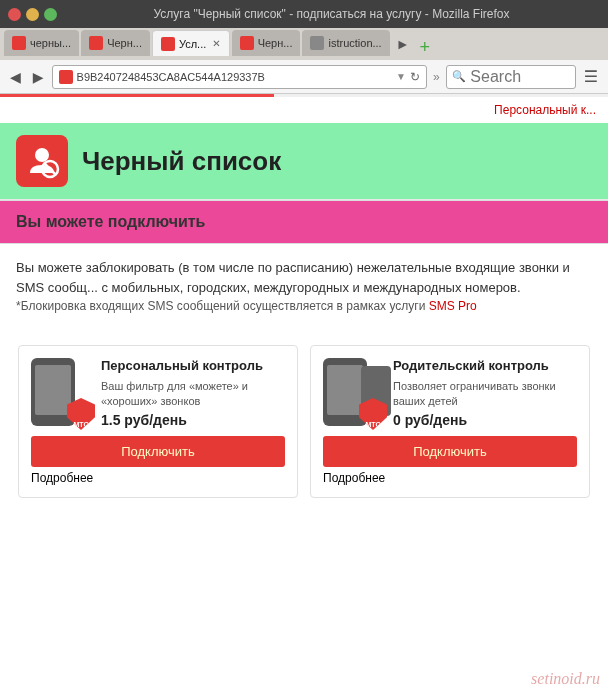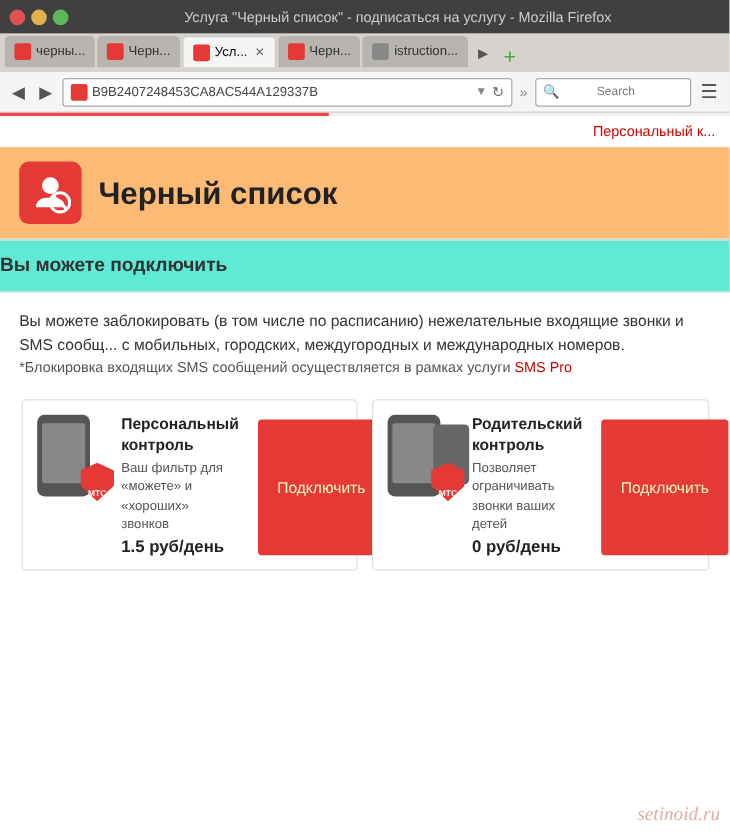--- a/index.html
+++ b/index.html
@@ -81,21 +81,21 @@
       border-radius: 3px;
       padding: 0 6px;
       font-size: 12px;
       background: white;
       display: flex;
       align-items: center;
       gap: 4px;
       width: 130px;
     }
     .search-icon { color: #888; font-size: 11px; }
-    .search-input { border: none; outline: none; font-size: 10px; color: #555; width: 100%; background: transparent; margin-left: 27px; }
+    .search-input { border: none; outline: none; font-size: 16px; color: #555; width: 100%; background: transparent; }
     .nav-more { font-size: 16px; color: #555; cursor: pointer; padding: 2px 4px; }
     .nav-arrows { font-size: 12px; color: #888; padding: 2px; }
 
     
     .progress-bar { height: 3px; background: #e44; width: 45%; }
 
     
     .page-content {
       background: white;
       height: calc(696px - 28px - 32px - 34px - 3px);
@@ -111,41 +111,41 @@
       background: white;
     }
     .personal-link a { color: #c00; text-decoration: none; }
 
     
     .page-header {
       display: flex;
       align-items: center;
       padding: 12px 16px;
       gap: 14px;
-      background: #fdba74;
+      background: #86efac;
       border-bottom: 1px solid #e8e8e8;
     }
     .header-icon {
       width: 52px;
       height: 52px;
       background: #e53935;
       border-radius: 8px;
       display: flex;
       align-items: center;
       justify-content: center;
     }
     .header-icon svg { width: 36px; height: 36px; }
     .page-title { font-size: 26px; font-weight: bold; color: #222; }
 
     
     .section-header {
-      background: #5eead4;
+      background: #ec4899;
       border-top: 1px solid #ddd;
       border-bottom: 1px solid #ddd;
-      padding: 12px 0;
+      padding: 12px 16px;
       font-size: 16px;
       font-weight: bold;
       color: #333;
     }
 
     
     .description {
       padding: 14px 16px 6px;
       font-size: 13px;
       color: #333;
@@ -158,25 +158,25 @@
     .cards-row {
       display: flex;
       gap: 0;
       padding: 12px 12px;
     }
     .card {
       border: 1px solid #e0e0e0;
       border-radius: 4px;
       padding: 12px;
       width: 48%;
-      margin: 0 6px;
-      background: white;
-      display: flex;
-      flex-direction: row;
-      gap: 16px;
+      margin: 12px 6px;
+      background: white;
+      display: flex;
+      flex-direction: column;
+      gap: 4px;
     }
     .card-top {
       display: flex;
       gap: 10px;
       align-items: flex-start;
     }
     .card-img {
       width: 60px;
       height: 70px;
       flex-shrink: 0;

